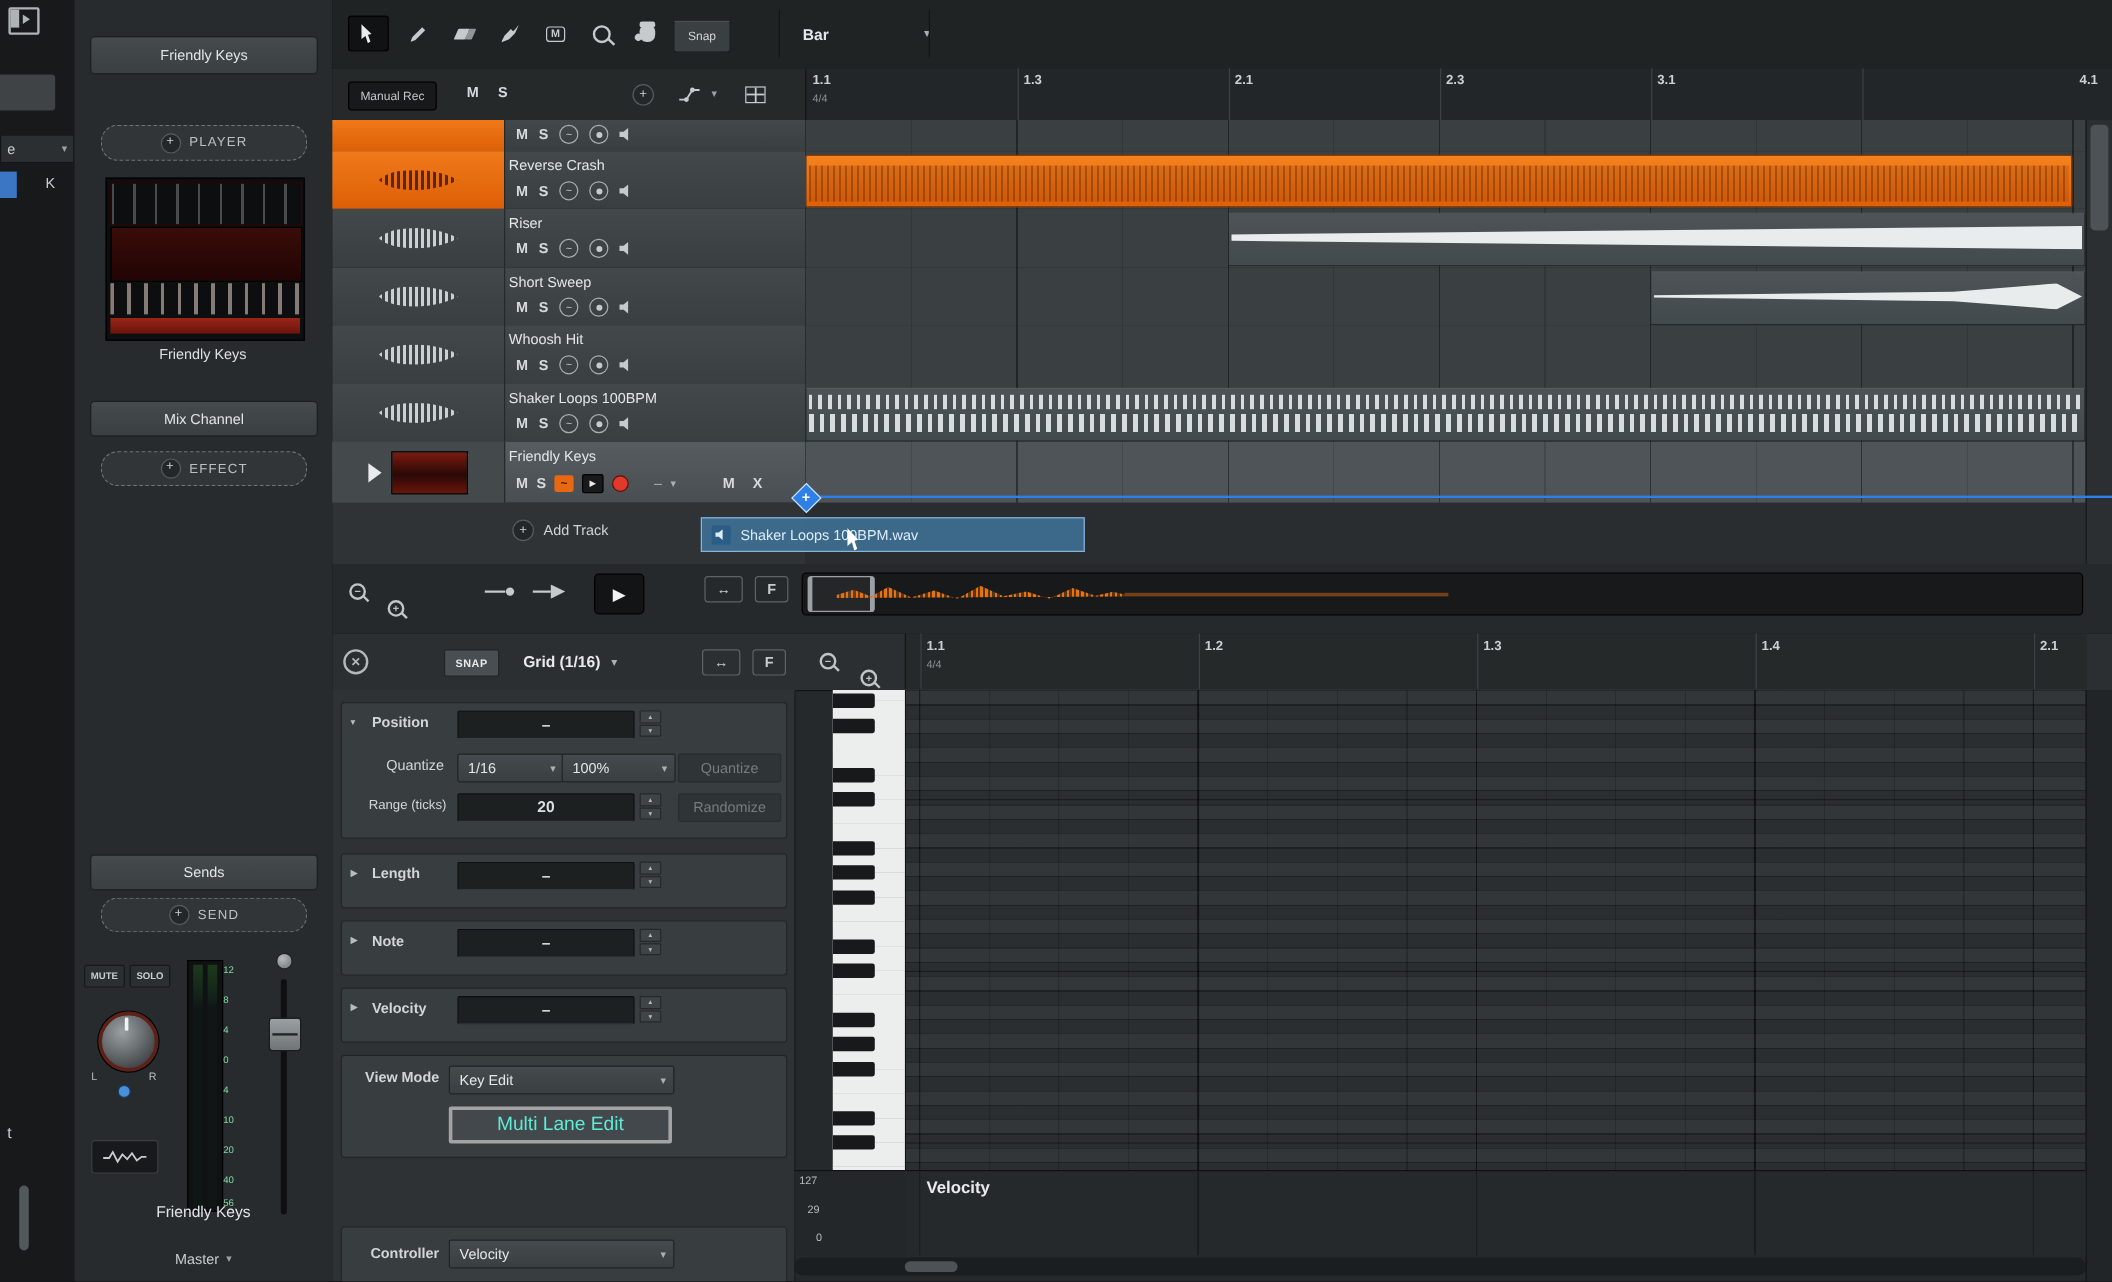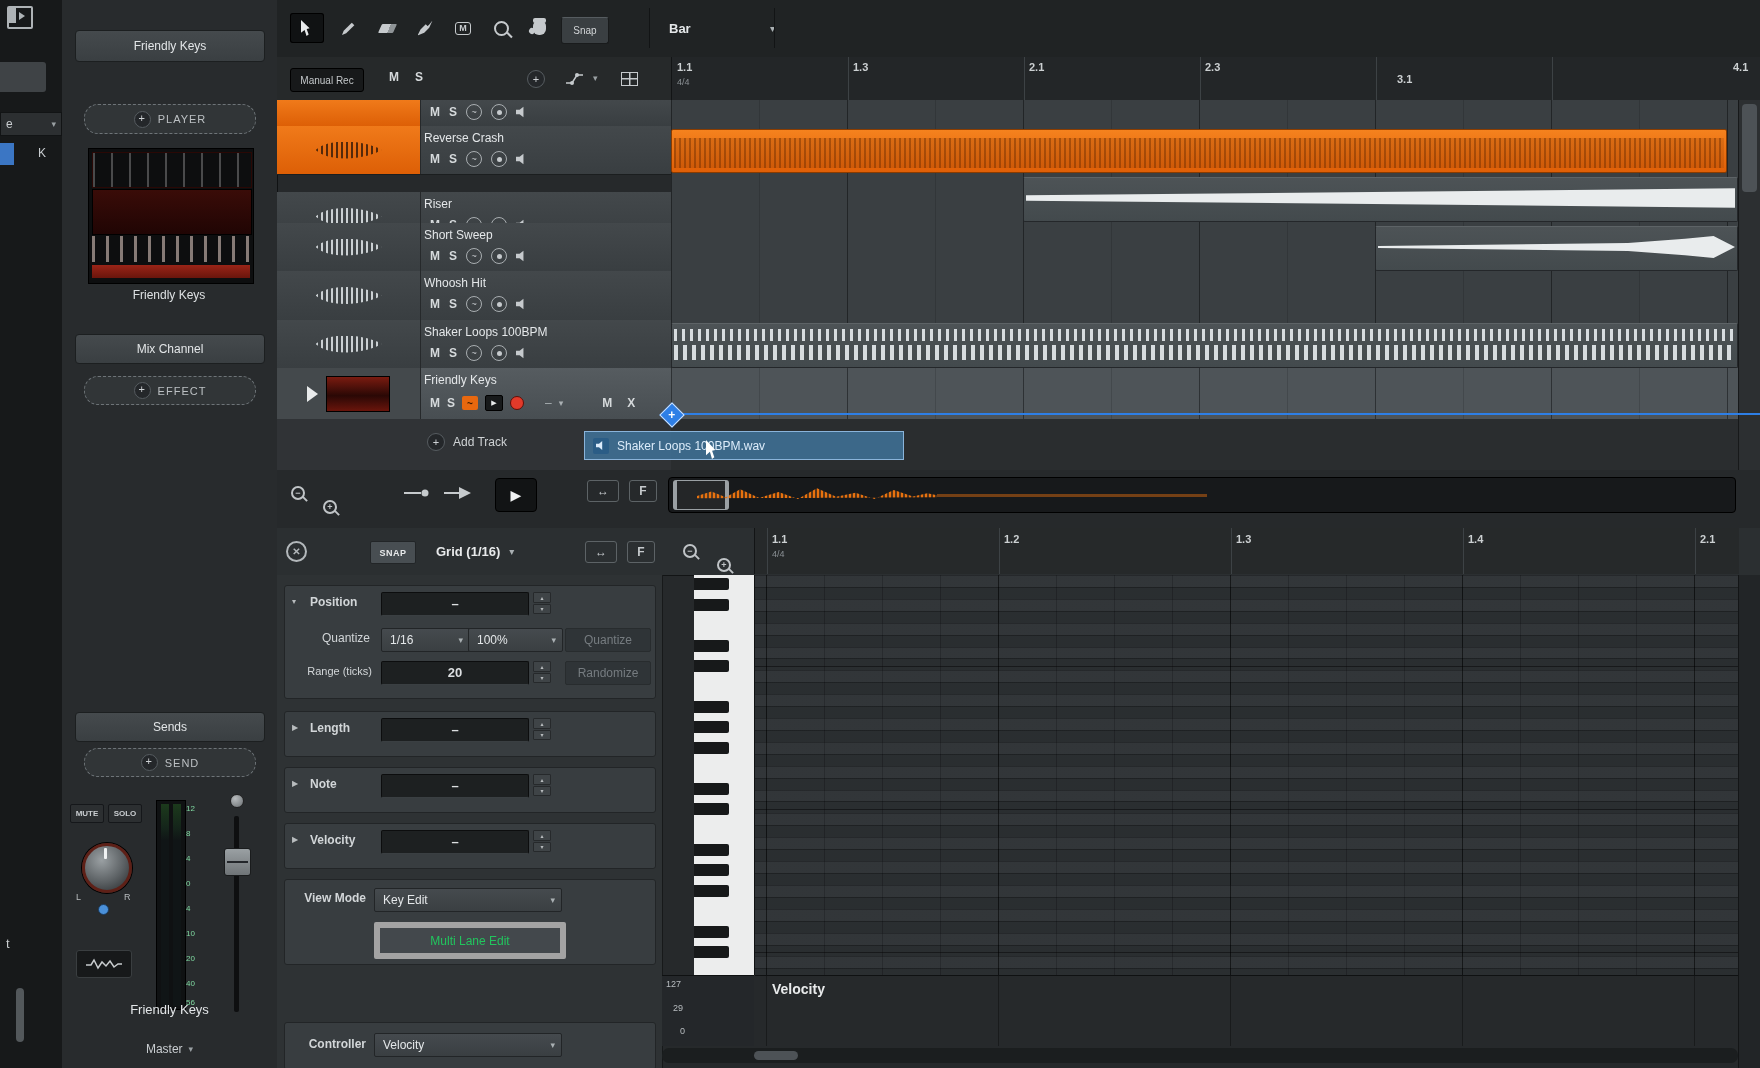--- a/index.html
+++ b/index.html
@@ -256,21 +256,21 @@
       <div class="abs" style="left:176px;top:0;width:176px;height:43px;border-right:1px solid #3d4245;">
         <span class="abs rlabel" style="left:5px;top:4px;">1.3</span>
       </div>
       <div class="abs" style="left:352px;top:0;width:176px;height:43px;border-right:1px solid #3d4245;">
         <span class="abs rlabel" style="left:5px;top:4px;">2.1</span>
       </div>
       <div class="abs" style="left:528px;top:0;width:176px;height:43px;border-right:1px solid #3d4245;">
         <span class="abs rlabel" style="left:5px;top:4px;">2.3</span>
       </div>
       <div class="abs" style="left:704px;top:0;width:176px;height:43px;border-right:1px solid #3d4245;">
-        <span class="abs rlabel" style="left:5px;top:16px;margin-left:16px;">3.1</span>
+        <span class="abs rlabel" style="left:5px;top:4px;">3.1</span>
       </div>
       <div class="abs" style="left:1056px;top:0;width:33px;height:43px;">
         <span class="abs rlabel" style="left:5px;top:4px;">4.1</span>
       </div>
     </div>
   </div>
 
   <div class="abs arr-row" style="top:100px;height:26px;"></div>
   <div class="abs arr-row" style="top:126px;height:48px;"></div>
   <div class="abs arr-row" style="top:174px;height:49px;"></div>
@@ -320,21 +320,21 @@
     <div class="tname">Reverse Crash</div>
     <div class="ctrl-line" style="top:25px;">
       <span class="tbtn">M</span>
       <span class="tbtn">S</span>
       <span class="circ">~</span>
       <span class="circ dot"></span>
       <span class="spk"></span>
     </div>
   </div>
 
-  <div class="abs trow" style="top:192px;height:49px;">
+  <div class="abs trow" style="top:174px;height:49px;">
     <div class="ticon">
         <span class="wave-glyph"></span>
       </div>
     <div class="tname">Riser</div>
     <div class="ctrl-line" style="top:25px;">
       <span class="tbtn">M</span>
       <span class="tbtn">S</span>
       <span class="circ">~</span>
       <span class="circ dot"></span>
       <span class="spk"></span>
@@ -552,21 +552,21 @@
   <div class="abs stepper" style="left:533px;top:830px;">
     <span>▴</span>
     <span>▾</span>
   </div>
 
   <span class="abs plabel b" style="left:284px;top:891px;width:82px;text-align:right;">View Mode</span>
   <div class="abs dd" style="left:374px;top:888px;width:178px;">
     <span>Key Edit</span>
     <span class="dcaret">▾</span>
   </div>
-  <div class="abs cen" style="left:374px;top:922px;width:180px;height:25px;background:#43484c;border:6px solid #a3a3a3;border-radius:2px;font-size:12px;color:#22c55e;">
+  <div class="abs cen" style="left:374px;top:922px;width:180px;height:25px;background:#43484c;border:3px solid #a3a3a3;border-radius:2px;font-size:16px;color:#5eead4;">
     <span>Multi Lane Edit</span>
   </div>
 
   <span class="abs plabel b" style="left:284px;top:1037px;width:82px;text-align:right;">Controller</span>
   <div class="abs dd" style="left:374px;top:1033px;width:178px;">
     <span>Velocity</span>
     <span class="dcaret">▾</span>
   </div>
 
   <div class="abs" id="piano-keys" style="left:694px;top:575px;width:60px;height:400px;overflow:hidden;background:#eceded;border-right:1px solid #101213;">

